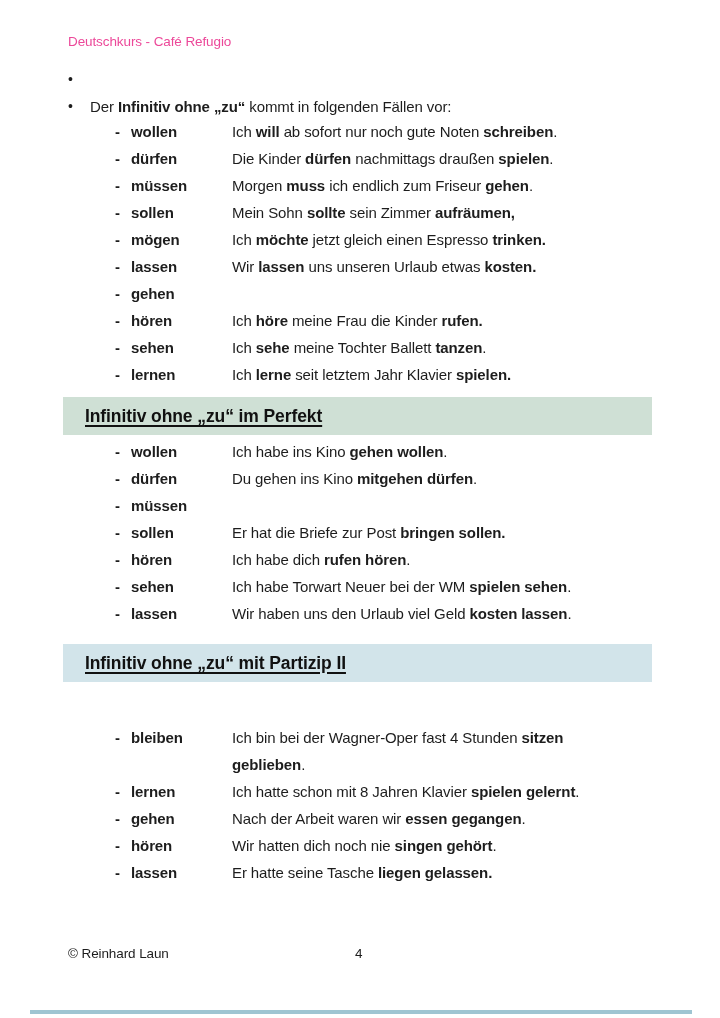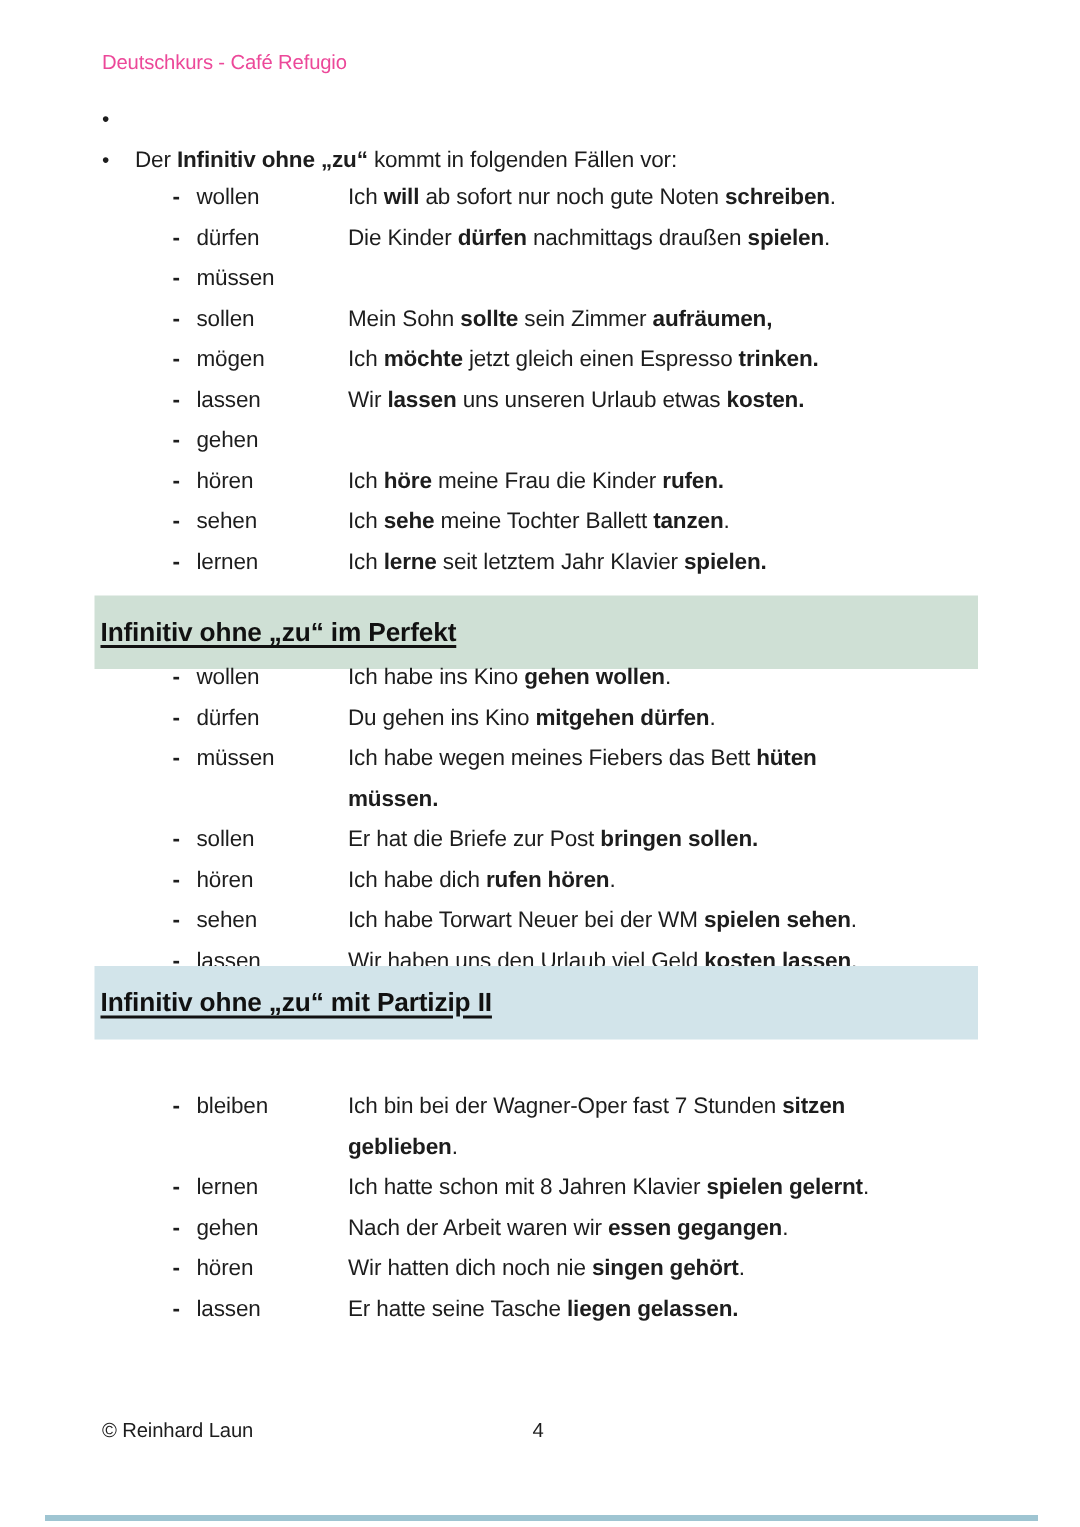--- a/index.html
+++ b/index.html
@@ -28,26 +28,26 @@
   .bullet-marker{width:22px;flex:none;font-size:14px;}
   .u{text-decoration:underline;text-underline-offset:2px;}
   .b{font-weight:bold;}
 
   .verb-list{position:absolute;left:115px;}
   #list-base{top:118px;}
   #list-perfekt{top:438px;}
   #list-partizip{top:724px;}
   .vrow{display:flex;align-items:flex-start;line-height:27px;font-size:15px;}
   .dash{width:16px;flex:none;font-weight:bold;}
-  .term{width:88px;flex:none;font-weight:normal;}
+  .term{width:88px;flex:none;font-weight:bold;}
   .example{width:436px;flex:none;margin-left:13px;}
 
   .section-bar{
-    position:absolute;left:63px;width:589px;height:49px;
-    display:flex;align-items:center;padding-left:4px;box-sizing:border-box;
+    position:absolute;left:63px;width:589px;height:38px;
+    display:flex;align-items:center;padding-left:22px;box-sizing:border-box;
   }
   #bar-perfekt{top:397px;background:var(--green);}
   #bar-partizip{top:644px;background:var(--blue);}
   .section-title{
     font-size:17.5px;font-weight:bold;color:#111;
     text-decoration:underline;text-decoration-thickness:1.5px;text-underline-offset:3px;
   }
 
   .footer{position:absolute;top:946px;left:68px;width:584px;font-size:13.5px;}
   .footer-copyright{position:absolute;left:0;top:0;}
@@ -82,20 +82,21 @@
         <div class="example"><span>Ich </span><span class="b">will</span><span> ab sofort nur noch gute Noten </span><span class="b">schreiben</span><span>.</span></div>
       </div>
       <div class="vrow">
         <span class="dash">-</span>
         <span class="term">dürfen</span>
         <div class="example"><span>Die Kinder </span><span class="b">dürfen</span><span> nachmittags draußen </span><span class="b">spielen</span><span>.</span></div>
       </div>
       <div class="vrow">
         <span class="dash">-</span>
         <span class="term">müssen</span>
+        <div class="example"><span>Morgen </span><span class="b">muss</span><span> ich endlich zum Friseur </span><span class="b">gehen</span><span>.</span></div>
       </div>
       <div class="vrow">
         <span class="dash">-</span>
         <span class="term">sollen</span>
         <div class="example"><span>Mein Sohn </span><span class="b">sollte</span><span> sein Zimmer </span><span class="b">aufräumen,</span></div>
       </div>
       <div class="vrow">
         <span class="dash">-</span>
         <span class="term">mögen</span>
         <div class="example"><span>Ich </span><span class="b">möchte</span><span> jetzt gleich einen Espresso </span><span class="b">trinken.</span></div>
@@ -137,21 +138,20 @@
         <div class="example"><span>Ich habe ins Kino </span><span class="b">gehen wollen</span><span>.</span></div>
       </div>
       <div class="vrow">
         <span class="dash">-</span>
         <span class="term">dürfen</span>
         <div class="example"><span>Du gehen ins Kino </span><span class="b">mitgehen dürfen</span><span>.</span></div>
       </div>
       <div class="vrow">
         <span class="dash">-</span>
         <span class="term">müssen</span>
-        <div class="example"><span>Ich habe wegen meines Fiebers das Bett </span><span class="b">hüten</span><br><span class="b">müssen.</span></div>
       </div>
       <div class="vrow">
         <span class="dash">-</span>
         <span class="term">sollen</span>
         <div class="example"><span>Er hat die Briefe zur Post </span><span class="b">bringen sollen.</span></div>
       </div>
       <div class="vrow">
         <span class="dash">-</span>
         <span class="term">hören</span>
         <div class="example"><span>Ich habe dich </span><span class="b">rufen hören</span><span>.</span></div>
@@ -169,21 +169,21 @@
     </div>
 
   <div id="bar-partizip" class="section-bar">
     <span class="section-title">Infinitiv ohne „zu“ mit Partizip II</span>
   </div>
 
   <div id="list-partizip" class="verb-list">
       <div class="vrow">
         <span class="dash">-</span>
         <span class="term">bleiben</span>
-        <div class="example"><span>Ich bin bei der Wagner-Oper fast 7 Stunden </span><span class="b">sitzen</span><br><span class="b">geblieben</span><span>.</span></div>
+        <div class="example"><span>Ich bin bei der Wagner-Oper fast 4 Stunden </span><span class="b">sitzen</span><br><span class="b">geblieben</span><span>.</span></div>
       </div>
       <div class="vrow">
         <span class="dash">-</span>
         <span class="term">lernen</span>
         <div class="example"><span>Ich hatte schon mit 8 Jahren Klavier </span><span class="b">spielen gelernt</span><span>.</span></div>
       </div>
       <div class="vrow">
         <span class="dash">-</span>
         <span class="term">gehen</span>
         <div class="example"><span>Nach der Arbeit waren wir </span><span class="b">essen gegangen</span><span>.</span></div>

